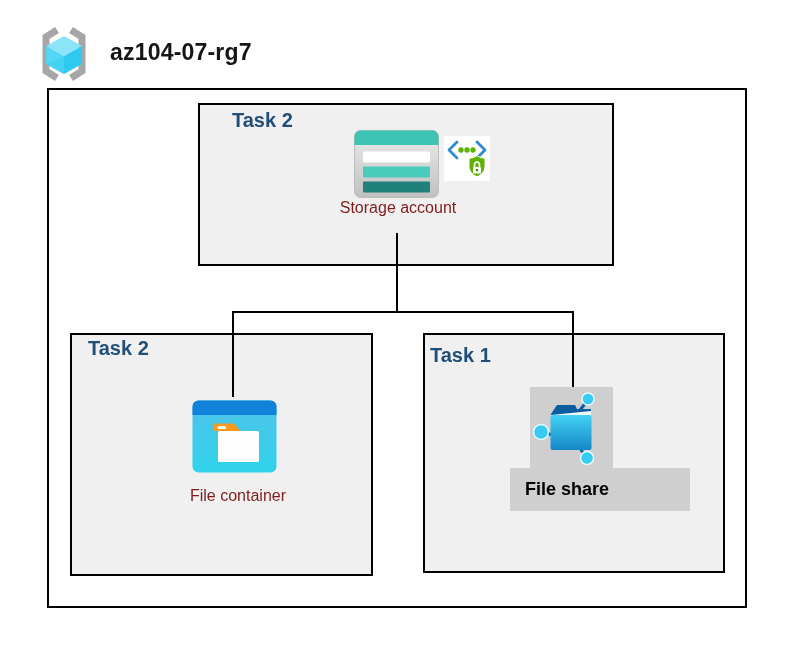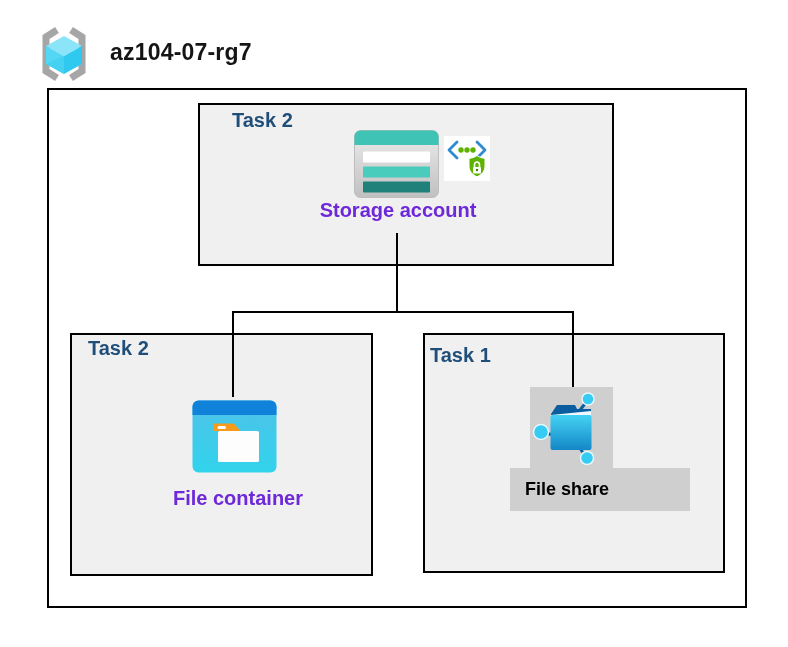--- a/index.html
+++ b/index.html
@@ -52,21 +52,21 @@
     background: #ffffff;
   }
   .blob-icon { left: 192px; top: 400px; width: 85px; height: 73px; }
   .fs-square {
     left: 530px; top: 387px; width: 83px; height: 81px;
     background: #cfcfcf;
   }
 
   
   .res-label {
-    font-size: 20px; font-weight: bold; color: #6d28d9;
+    font-size: 16px; font-weight: normal; color: #7f1d1d;
     transform: translateX(-50%); white-space: nowrap;
   }
   .storage-label { left: 398px; top: 199px; }
   .blob-label { left: 238px; top: 487px; }
   .fs-band {
     left: 510px; top: 468px; width: 180px; height: 43px;
     background: #cfcfcf;
   }
   .fs-band-text {
     position: absolute; left: 15px; top: 0;

